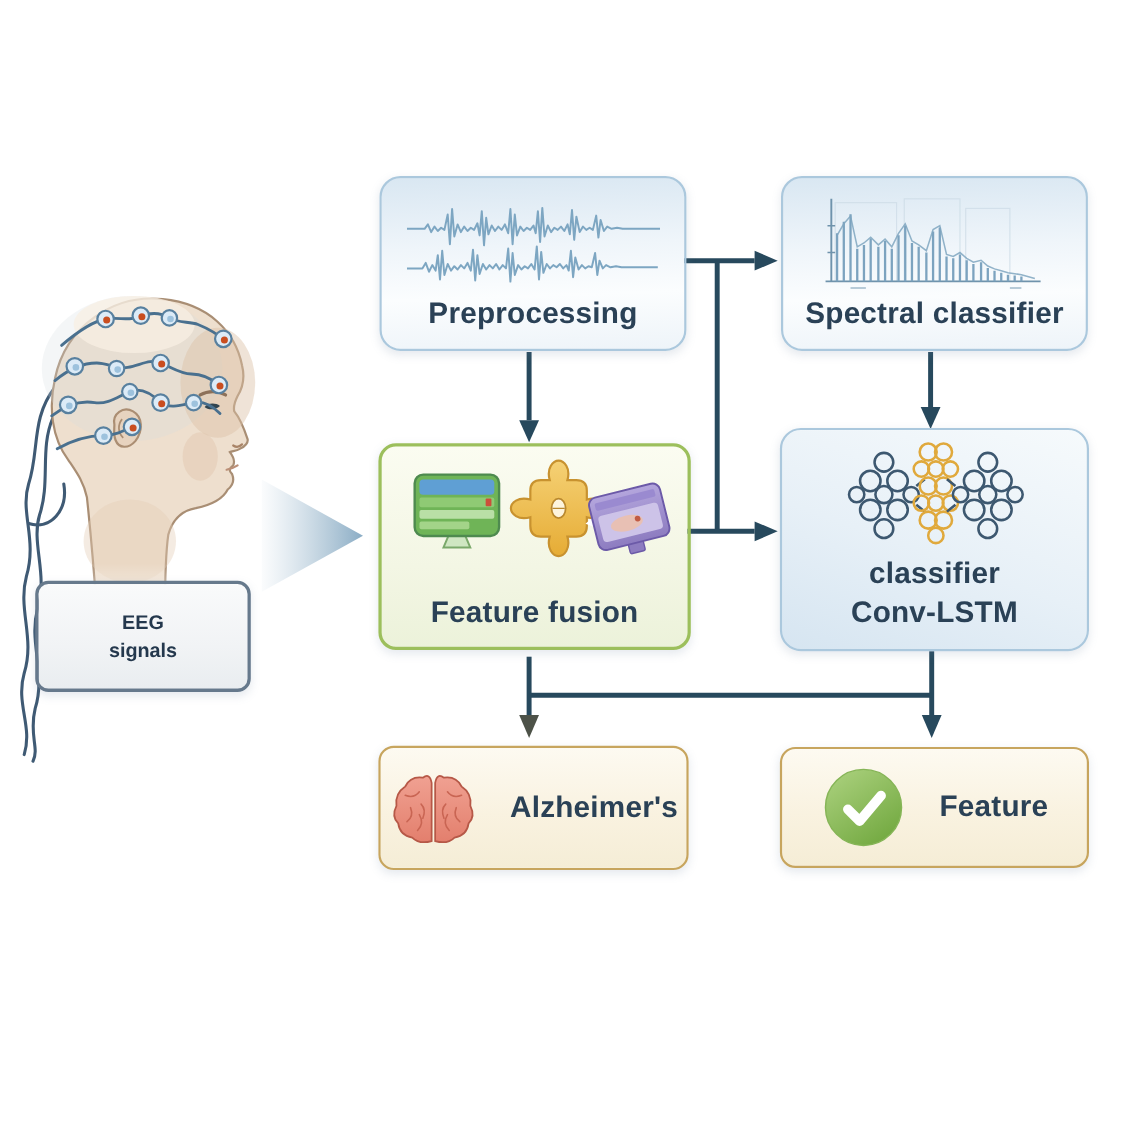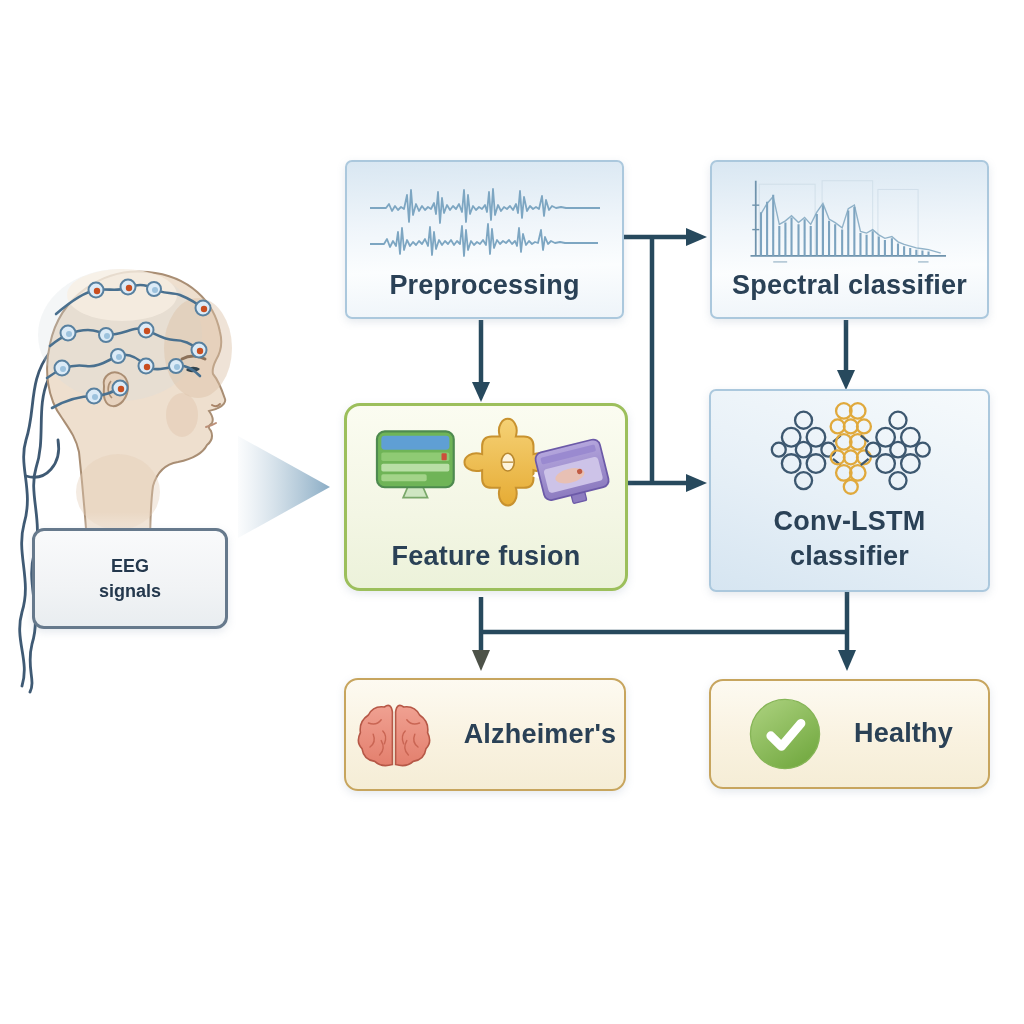--- a/index.html
+++ b/index.html
@@ -3,21 +3,21 @@
 <meta charset="utf-8">
 <style>
   html,body{margin:0;padding:0;background:#ffffff;}
   .canvas{
     position:relative;width:1024px;height:1024px;background:#ffffff;overflow:hidden;
     font-family:"Liberation Sans","DejaVu Sans",sans-serif;
   }
   .layer{position:absolute;left:0;top:0;pointer-events:none;}
   .box{
     position:absolute;display:flex;flex-direction:column;align-items:center;
-    justify-content:flex-end;border-radius:7px;z-index:2;
+    justify-content:flex-end;border-radius:19px;z-index:2;
     box-shadow:0 3px 9px rgba(110,135,160,.18);
   }
   .box-blue{
     background:linear-gradient(178deg,#d9e7f2 0%,#eff5fa 40%,#fbfdfe 68%,#eef4f9 100%);
     border:2px solid #abc8dd;
   }
   .box-blue2{
     background:linear-gradient(200deg,#f6fafc 0%,#e7f0f7 55%,#d6e5f1 100%);
     border:2px solid #abc8dd;
   }
@@ -288,22 +288,22 @@
         <circle cx="174" cy="68" r="10"></circle>
           <circle cx="158" cy="86" r="12"></circle>
           <circle cx="190" cy="86" r="12"></circle>
         <circle cx="174" cy="108" r="11"></circle>
           <circle cx="142" cy="68" r="9"></circle>
           <circle cx="206" cy="68" r="9"></circle>
         <path d="M136 58 L126 50 M136 80 L126 88"></path>
       </g>
     </svg>
     <div class="node-label" style="margin-bottom:16px;">
+      <div>classifier</div>
       <div>Conv-LSTM</div>
-      <div>classifier</div>
     </div>
   </div>
 
   <div class="box box-tan" style="left:344px;top:678px;width:278px;height:109px;">
     <svg width="80" height="72" viewBox="0 0 100 90">
       <defs>
         <linearGradient id="brainGrad" x1="0" y1="0" x2="0" y2="1">
           <stop offset="0" stop-color="#f0a192"></stop>
             <stop offset="1" stop-color="#e37f6d"></stop>
         </linearGradient>
@@ -328,21 +328,21 @@
     <svg width="78" height="78" viewBox="0 0 88 88">
       <defs>
         <linearGradient id="checkGrad" x1="0" y1="0" x2="0.7" y2="1">
           <stop offset="0" stop-color="#aed381"></stop>
             <stop offset="1" stop-color="#74aa42"></stop>
         </linearGradient>
       </defs>
       <circle cx="44" cy="44" r="39" fill="url(#checkGrad)" stroke="#86b557" stroke-width="1.5"></circle>
       <path d="M28 46 L40 58 62 32" fill="none" stroke="#ffffff" stroke-width="10" stroke-linecap="round" stroke-linejoin="round"></path>
     </svg>
-    <div class="node-label">Healthy</div>
+    <div class="node-label">Feature</div>
   </div>
 
   <div class="box box-gray" style="left:32px;top:528px;width:190px;height:95px;">
     <div class="eeg-label">
       <div>EEG</div>
       <div>signals</div>
     </div>
   </div>
 
 </div>

